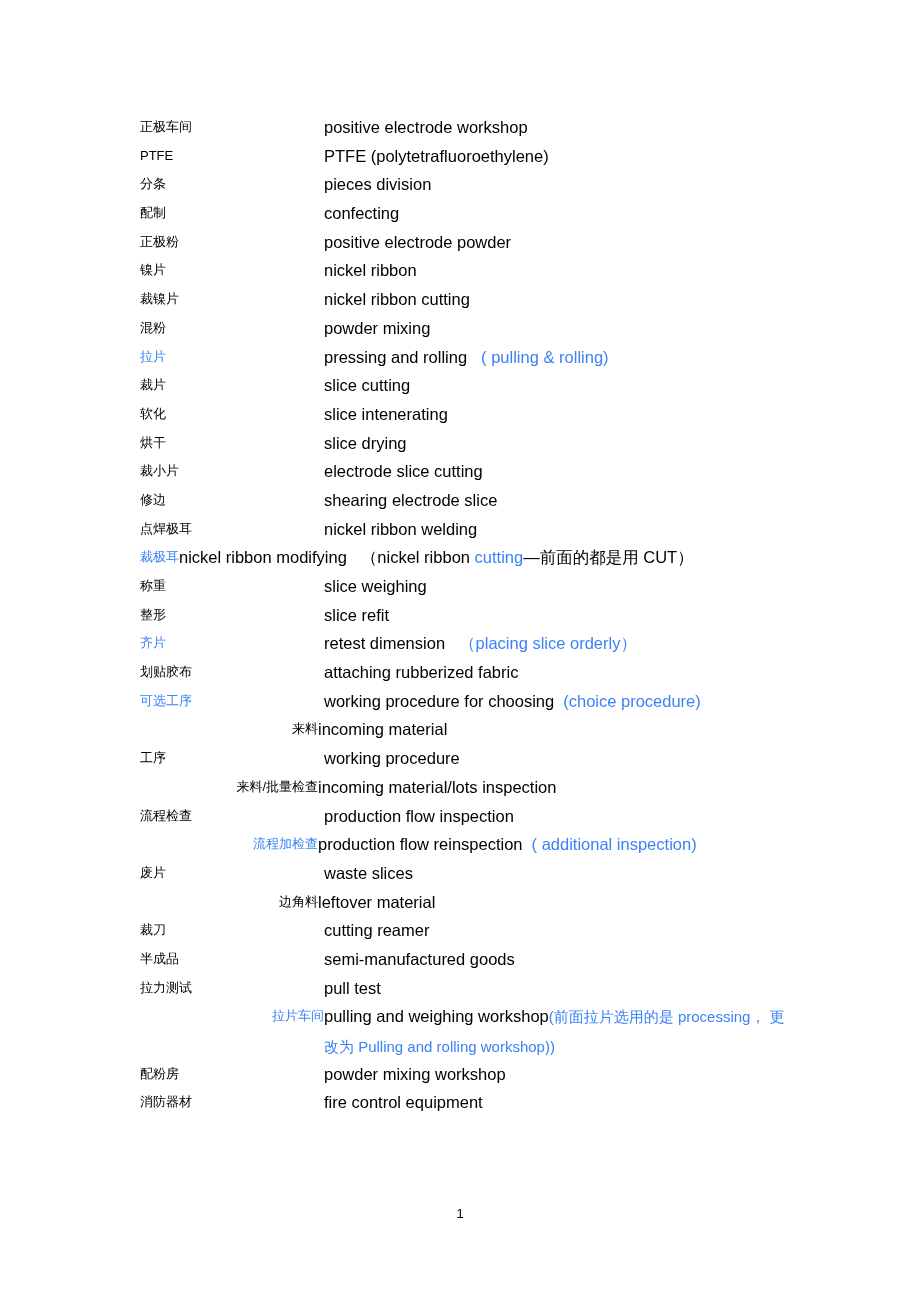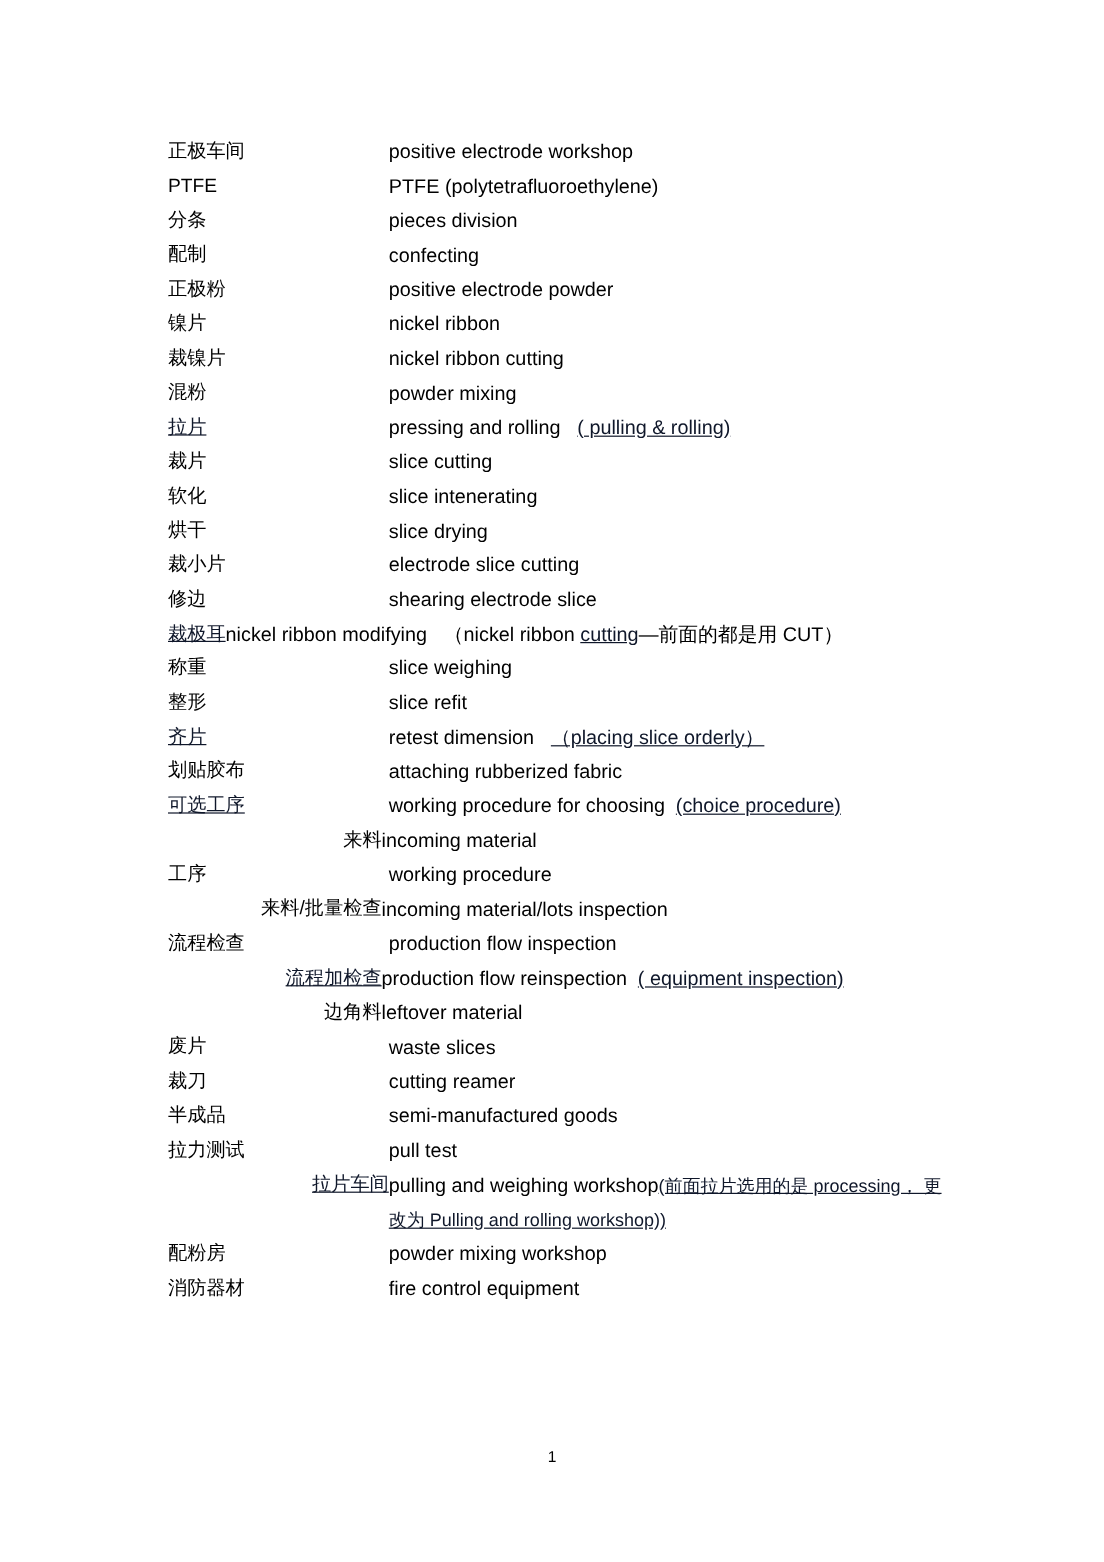--- a/index.html
+++ b/index.html
@@ -38,21 +38,21 @@
   }
   .row.tall {
     height: 57.4px;
     line-height: 28.7px;
     white-space: normal;
   }
   .term {
     display: inline-block;
     width: 184px;
     vertical-align: top;
-    font-size: 16px;
+    font-size: 13px;
   }
   .gloss {
     display: inline-block;
     vertical-align: top;
     font-size: 16.5px;
   }
   
   .row.flow .term {
     width: auto;
   }
@@ -64,22 +64,21 @@
   
   .row.tall .term {
     width: 184px;
   }
   .row.tall .gloss {
     width: 470px;
     white-space: normal;
     line-height: 28.7px;
   }
   .red {
-    color: #0f172a;
-    text-decoration: underline;
+    color: #3b82f6;
   }
   .note {
     font-size: 15px;
   }
   .gap {
     margin-left: 9px;
   }
   .gap-wide {
     margin-left: 14px;
   }
@@ -105,33 +104,34 @@
       <div class="row"><span class="term">正极粉</span><span class="gloss"><span>positive electrode powder</span></span></div>
       <div class="row"><span class="term">镍片</span><span class="gloss"><span>nickel ribbon</span></span></div>
       <div class="row"><span class="term">裁镍片</span><span class="gloss"><span>nickel ribbon cutting</span></span></div>
       <div class="row"><span class="term">混粉</span><span class="gloss"><span>powder mixing</span></span></div>
       <div class="row"><span class="term red">拉片</span><span class="gloss"><span>pressing and rolling</span><span class="red gap-wide">( pulling &amp; rolling)</span></span></div>
       <div class="row"><span class="term">裁片</span><span class="gloss"><span>slice cutting</span></span></div>
       <div class="row"><span class="term">软化</span><span class="gloss"><span>slice intenerating</span></span></div>
       <div class="row"><span class="term">烘干</span><span class="gloss"><span>slice drying</span></span></div>
       <div class="row"><span class="term">裁小片</span><span class="gloss"><span>electrode slice cutting</span></span></div>
       <div class="row"><span class="term">修边</span><span class="gloss"><span>shearing electrode slice</span></span></div>
+      <div class="row"><span class="term">点焊极耳</span><span class="gloss"><span>nickel ribbon welding</span></span></div>
       <div class="row flow"><span class="term red">裁极耳</span><span class="gloss"><span>nickel ribbon modifying</span><span class="gap-wide"><span class="">（nickel ribbon </span><span class="red ">cutting</span><span class="">—前面的都是用 CUT）</span></span></span></div>
       <div class="row"><span class="term">称重</span><span class="gloss"><span>slice weighing</span></span></div>
       <div class="row"><span class="term">整形</span><span class="gloss"><span>slice refit</span></span></div>
       <div class="row"><span class="term red">齐片</span><span class="gloss"><span>retest dimension</span><span class="red gap-wide">（placing slice orderly）</span></span></div>
       <div class="row"><span class="term">划贴胶布</span><span class="gloss"><span>attaching rubberized fabric</span></span></div>
       <div class="row"><span class="term red">可选工序</span><span class="gloss"><span>working procedure for choosing</span><span class="red gap">(choice procedure)</span></span></div>
       <div class="row shift"><span class="term">来料</span><span class="gloss"><span>incoming material</span></span></div>
       <div class="row"><span class="term">工序</span><span class="gloss"><span>working procedure</span></span></div>
       <div class="row shift"><span class="term">来料/批量检查</span><span class="gloss"><span>incoming material/lots inspection</span></span></div>
       <div class="row"><span class="term">流程检查</span><span class="gloss"><span>production flow inspection</span></span></div>
-      <div class="row shift"><span class="term red">流程加检查</span><span class="gloss"><span>production flow reinspection</span><span class="red gap">( equipment inspection)</span></span></div>
+      <div class="row shift"><span class="term red">流程加检查</span><span class="gloss"><span>production flow reinspection</span><span class="red gap">( additional inspection)</span></span></div>
+      <div class="row"><span class="term">废片</span><span class="gloss"><span>waste slices</span></span></div>
       <div class="row shift"><span class="term">边角料</span><span class="gloss"><span>leftover material</span></span></div>
-      <div class="row"><span class="term">废片</span><span class="gloss"><span>waste slices</span></span></div>
       <div class="row"><span class="term">裁刀</span><span class="gloss"><span>cutting reamer</span></span></div>
       <div class="row"><span class="term">半成品</span><span class="gloss"><span>semi-manufactured goods</span></span></div>
       <div class="row"><span class="term">拉力测试</span><span class="gloss"><span>pull test</span></span></div>
       <div class="row tall shift"><span class="term red">拉片车间</span><span class="gloss"><span>pulling and weighing workshop</span><span class=""><span class="red note">(前面拉片选用的是 processing， 更改为 Pulling and rolling workshop))</span></span></span></div>
       <div class="row"><span class="term">配粉房</span><span class="gloss"><span>powder mixing workshop</span></span></div>
       <div class="row"><span class="term">消防器材</span><span class="gloss"><span>fire control equipment</span></span></div>
     </div>
   <div class="page-number">1</div>
 </div>
 

